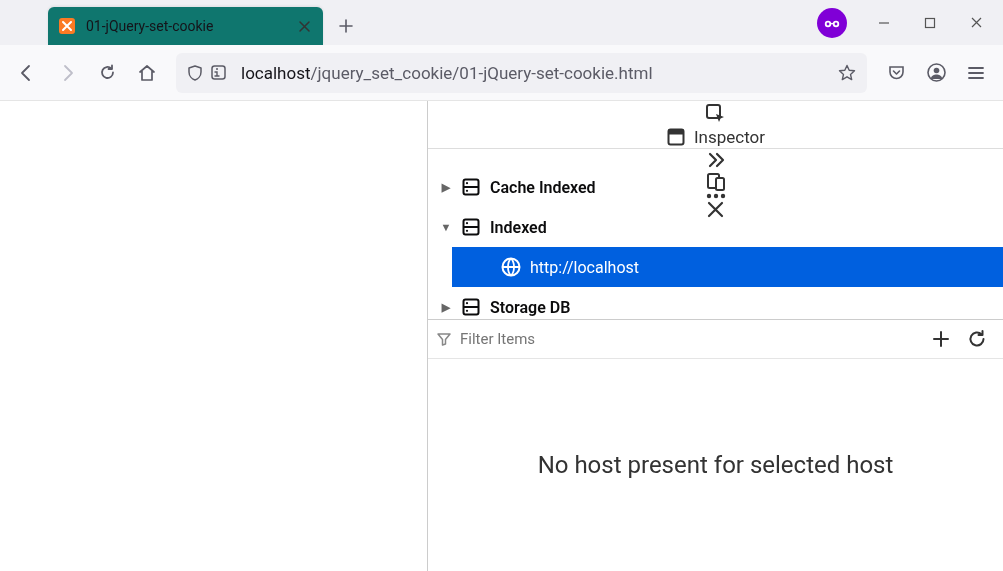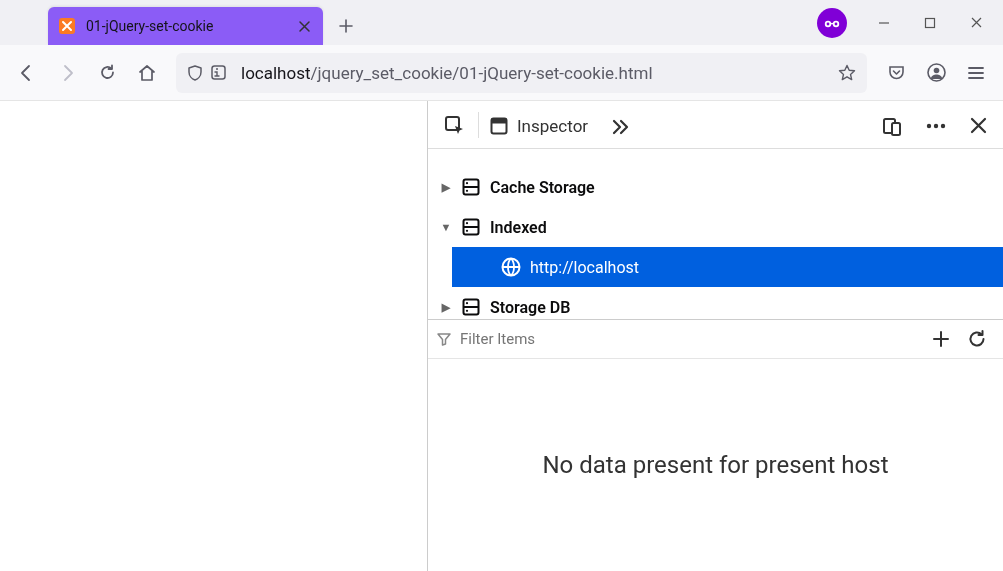--- a/index.html
+++ b/index.html
@@ -1,20 +1,20 @@
 <!DOCTYPE html>
 <html><head>
   <meta charset="utf-8">
   <style>
     * { margin: 0; padding: 0; box-sizing: border-box; font-family: -apple-system, BlinkMacSystemFont, "Segoe UI", Roboto, sans-serif; }
     body { background: #fff; width: 1003px; height: 571px; overflow: hidden; display: flex; flex-direction: column; }
     
     
     .titlebar { height: 45px; background: #f0f0f4; display: flex; align-items: flex-end; padding-left: 48px; }
-    .tab { background: #8b5cf6; border-radius: 6px 6px 0 0; height: 38px; width: 275px; display: flex; align-items: center; padding: 0 10px; box-shadow: 0 -1px 3px rgba(0,0,0,0.08); margin-bottom: 0; }
+    .tab { background: #0f766e; border-radius: 6px 6px 0 0; height: 38px; width: 275px; display: flex; align-items: center; padding: 0 10px; box-shadow: 0 -1px 3px rgba(0,0,0,0.08); margin-bottom: 0; }
     .tab-icon { width: 18px; height: 18px; margin-right: 10px; display:flex; align-items:center; justify-content:center;}
     .tab-title { flex: 1; font-size: 14px; color: #15141a; white-space: nowrap; overflow: hidden; text-overflow: ellipsis; }
     .tab-close { width: 18px; height: 18px; display: flex; align-items: center; justify-content: center; cursor: pointer; color:#333; }
     .newtab { width: 34px; height: 34px; display: flex; align-items: center; justify-content: center; cursor: pointer; color: #5b5b66; margin-left: 6px; margin-bottom: 2px;}
     .winctrl { margin-left: auto; display: flex; align-items: center; height: 45px; padding-right: 4px;}
     .winctrl .wc { width: 46px; height: 45px; display:flex; align-items:center; justify-content:center; color:#555;}
     .incognito { width:30px; height:30px; border-radius:50%; background:#8000d7; display:flex; align-items:center; justify-content:center; margin-right:14px; align-self:center;}
     
     
     .navbar { height: 56px; background: #f9f9fb; display: flex; align-items: center; padding: 0 8px; border-bottom: 1px solid #e5e5e5; gap: 2px;}
@@ -26,21 +26,21 @@
     .url-host { color: #15141a; }
     .url-path { color: #5b5b66; }
     .url-star { margin-left:auto; color:#5b5b66; }
     
     
     .content { flex:1; display:flex; min-height:0;}
     .page { width: 427px; background:#fff;}
     .devtools { flex:1; border-left:1px solid #ccc; display:flex; flex-direction:column; min-width:0;}
     
     
-    .dt-toolbar { height:48px; display:flex; align-items:center; border-bottom:1px solid #ddd; padding:0 4px;}
+    .dt-toolbar { height:48px; display:flex; align-items:center; border-bottom:1px solid #ddd; padding:0 4px;flex-direction:column;}
     .dt-tool { height:48px; display:flex; align-items:center; padding:0 10px; gap:8px; font-size:17px; color:#333; cursor:pointer; border-top:2px solid transparent;}
     .dt-tool.icononly { padding:0 12px;}
     .dt-tool.active { color:#0060df; border-top-color:#0060df;}
     .dt-spacer { flex:1; }
     
     
     .tree { padding: 18px 0 0 0; font-size:16px; height:170px; overflow:hidden;}
     .tree-row { display:flex; align-items:center; height:40px; padding-left:12px; gap:8px; font-weight:600; color:#0c0c0d;}
     .tree-row .twisty { width:12px; display:flex; justify-content:center; color:#666; font-size:11px;}
     .tree-row.child { padding-left:48px; font-weight:400;margin-left:24px;}
@@ -226,21 +226,21 @@
       <div class="tree-row">
         <span class="twisty">▶</span>
         <span class="tree-icon">
           <svg width="20" height="20" viewBox="0 0 20 20">
               <rect x="2.5" y="2.5" width="15" height="15" rx="2" fill="none" stroke="#0c0c0d" stroke-width="2"></rect>
               <path d="M2.5 10 H17.5" stroke="#0c0c0d" stroke-width="2"></path>
               <circle cx="6" cy="6.2" r="1.1" fill="#0c0c0d"></circle>
               <circle cx="6" cy="13.8" r="1.1" fill="#0c0c0d"></circle>
             </svg>
         </span>
-        <span>Cache Storage</span>
+        <span>Cache Indexed</span>
       </div>
       <div class="tree-row">
         <span class="twisty">▼</span>
         <span class="tree-icon">
           <svg width="20" height="20" viewBox="0 0 20 20">
               <rect x="2.5" y="2.5" width="15" height="15" rx="2" fill="none" stroke="#0c0c0d" stroke-width="2"></rect>
               <path d="M2.5 10 H17.5" stroke="#0c0c0d" stroke-width="2"></path>
               <circle cx="6" cy="6.2" r="1.1" fill="#0c0c0d"></circle>
               <circle cx="6" cy="13.8" r="1.1" fill="#0c0c0d"></circle>
             </svg>
@@ -286,16 +286,16 @@
       </div>
       <div class="filter-btn">
         <svg width="20" height="20" viewBox="0 0 20 20">
             <path d="M16.5 10 A6.5 6.5 0 1 1 14.5 5.3" fill="none" stroke="#333" stroke-width="2" stroke-linecap="round"></path>
             <path d="M15.5 2 L15.5 6 L11.5 6" fill="none" stroke="#333" stroke-width="2" stroke-linecap="round" stroke-linejoin="round"></path>
           </svg>
       </div>
     </div>
 
     <div class="datapanel">
-      <div class="emptymsg">No data present for present host</div>
+      <div class="emptymsg">No host present for selected host</div>
     </div>
   </div>
 </div>
 
 </body></html>

